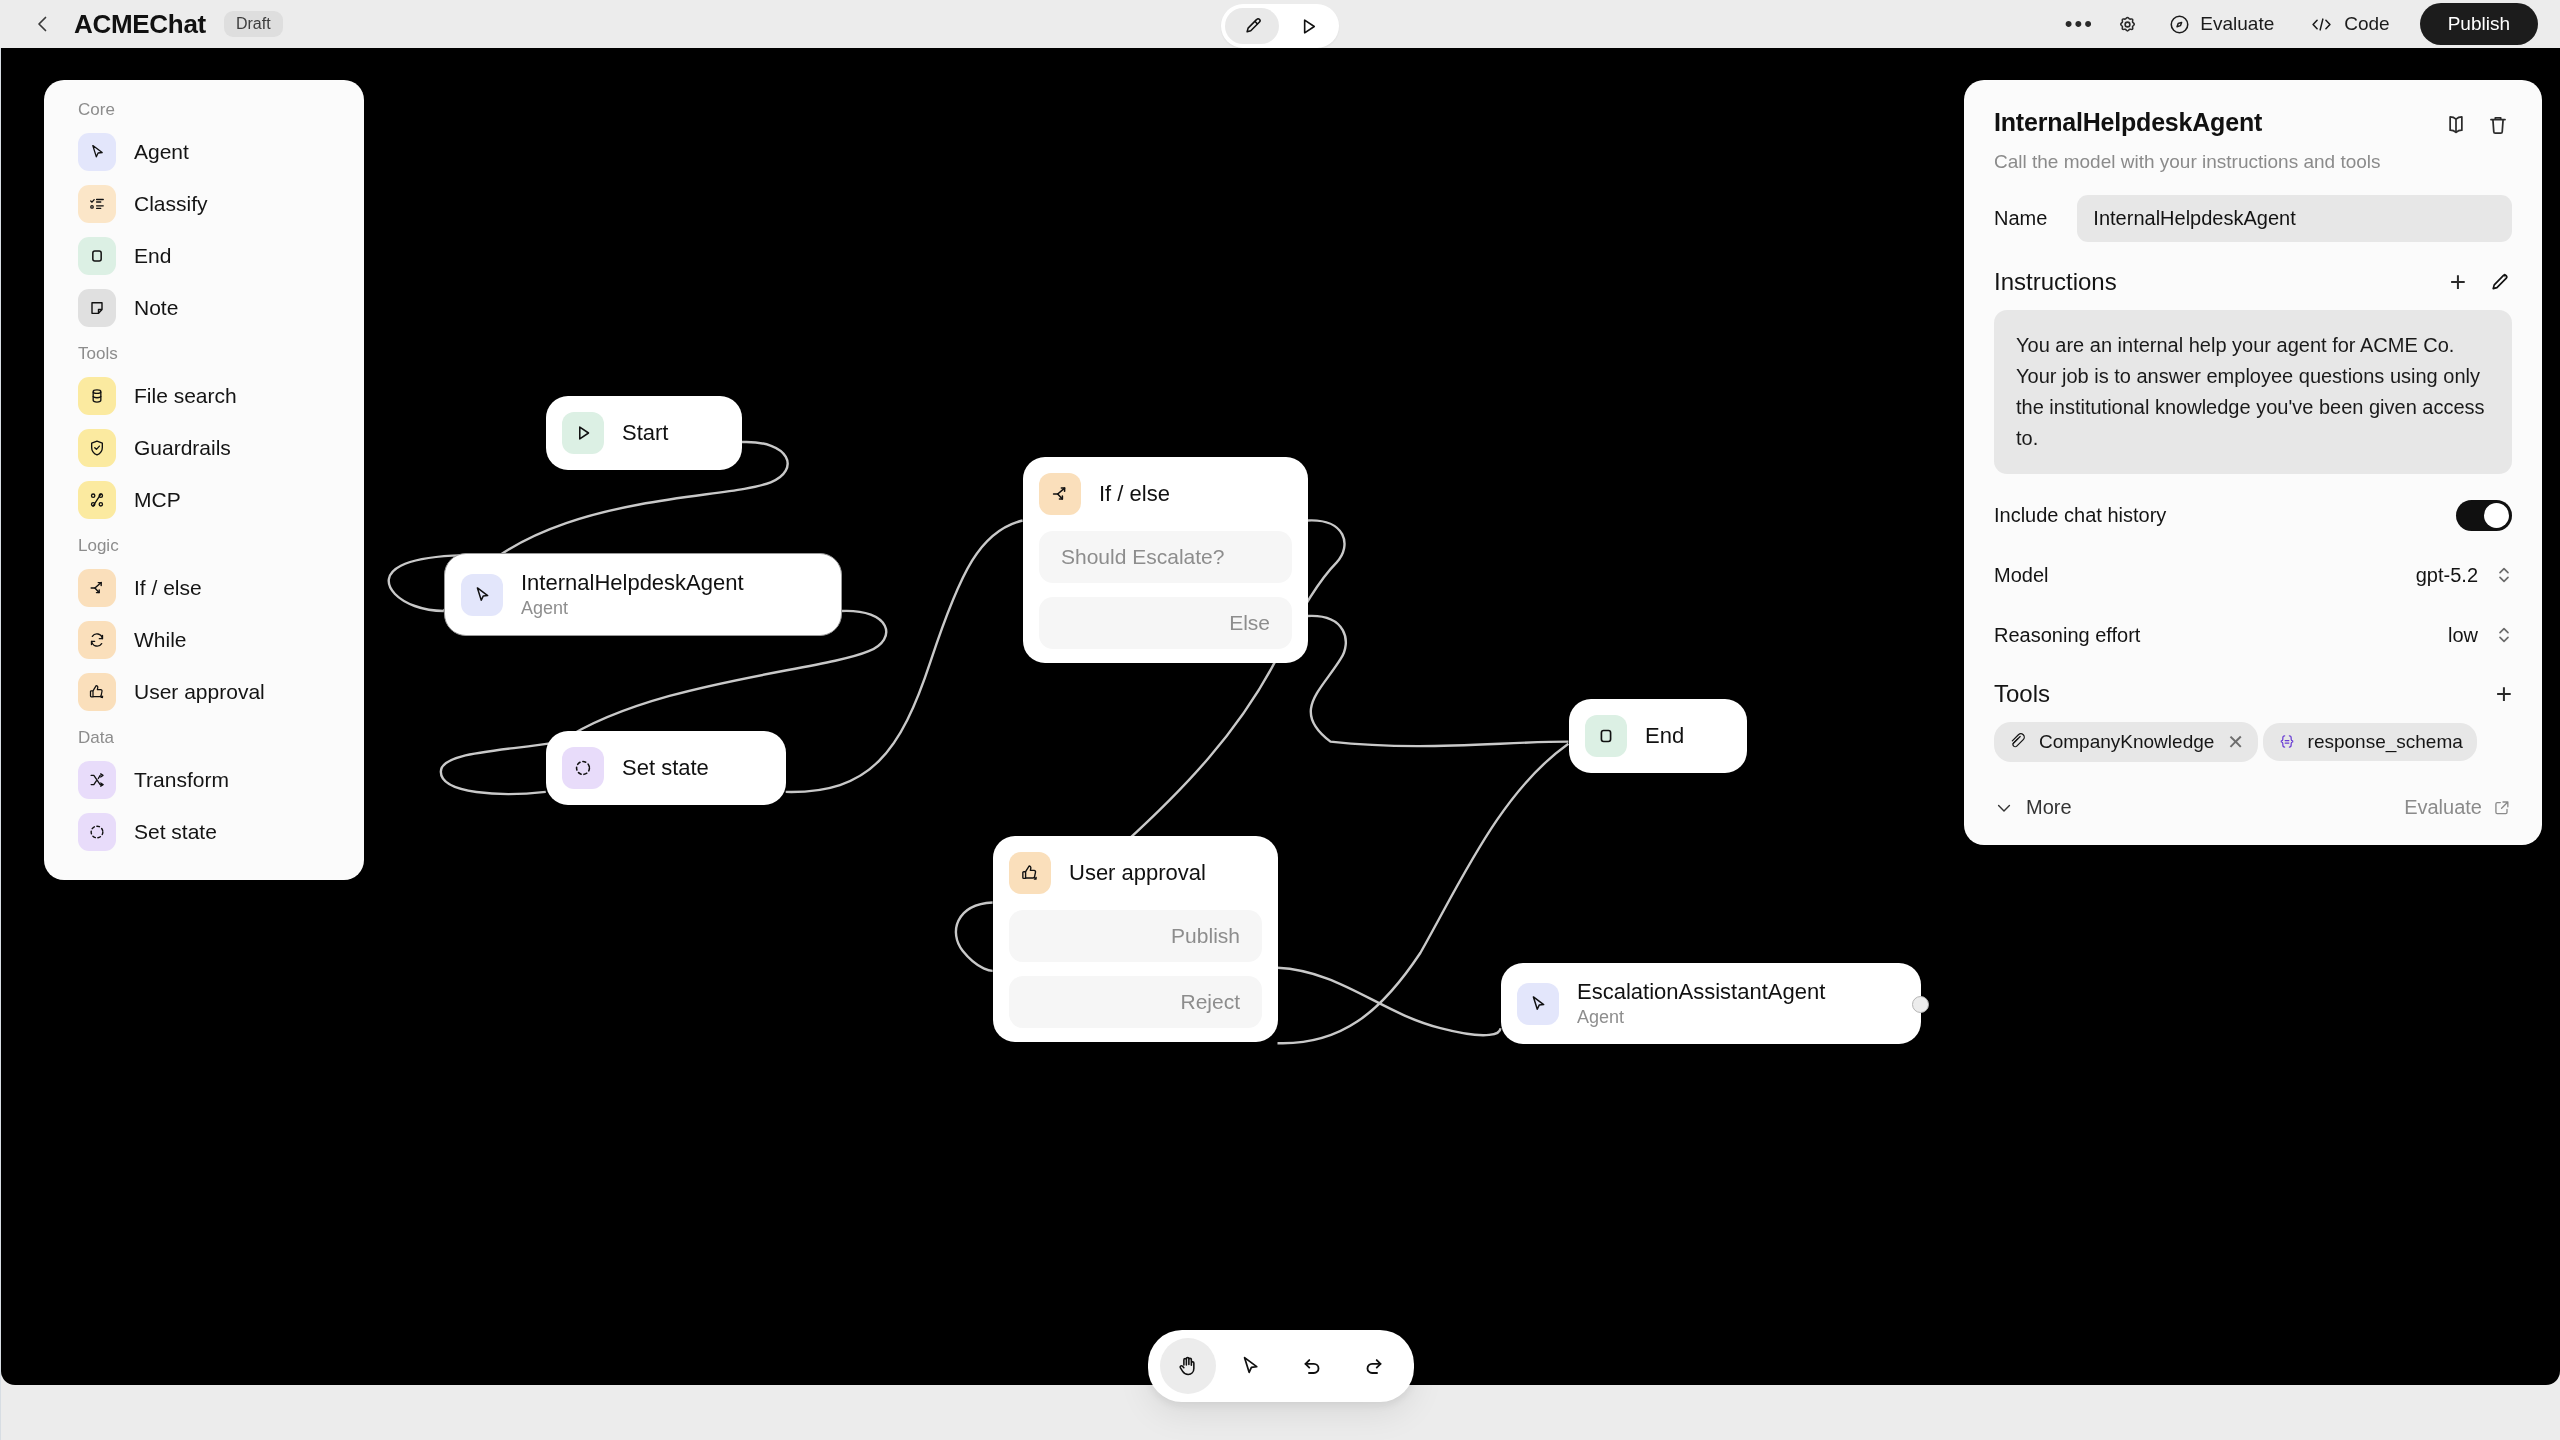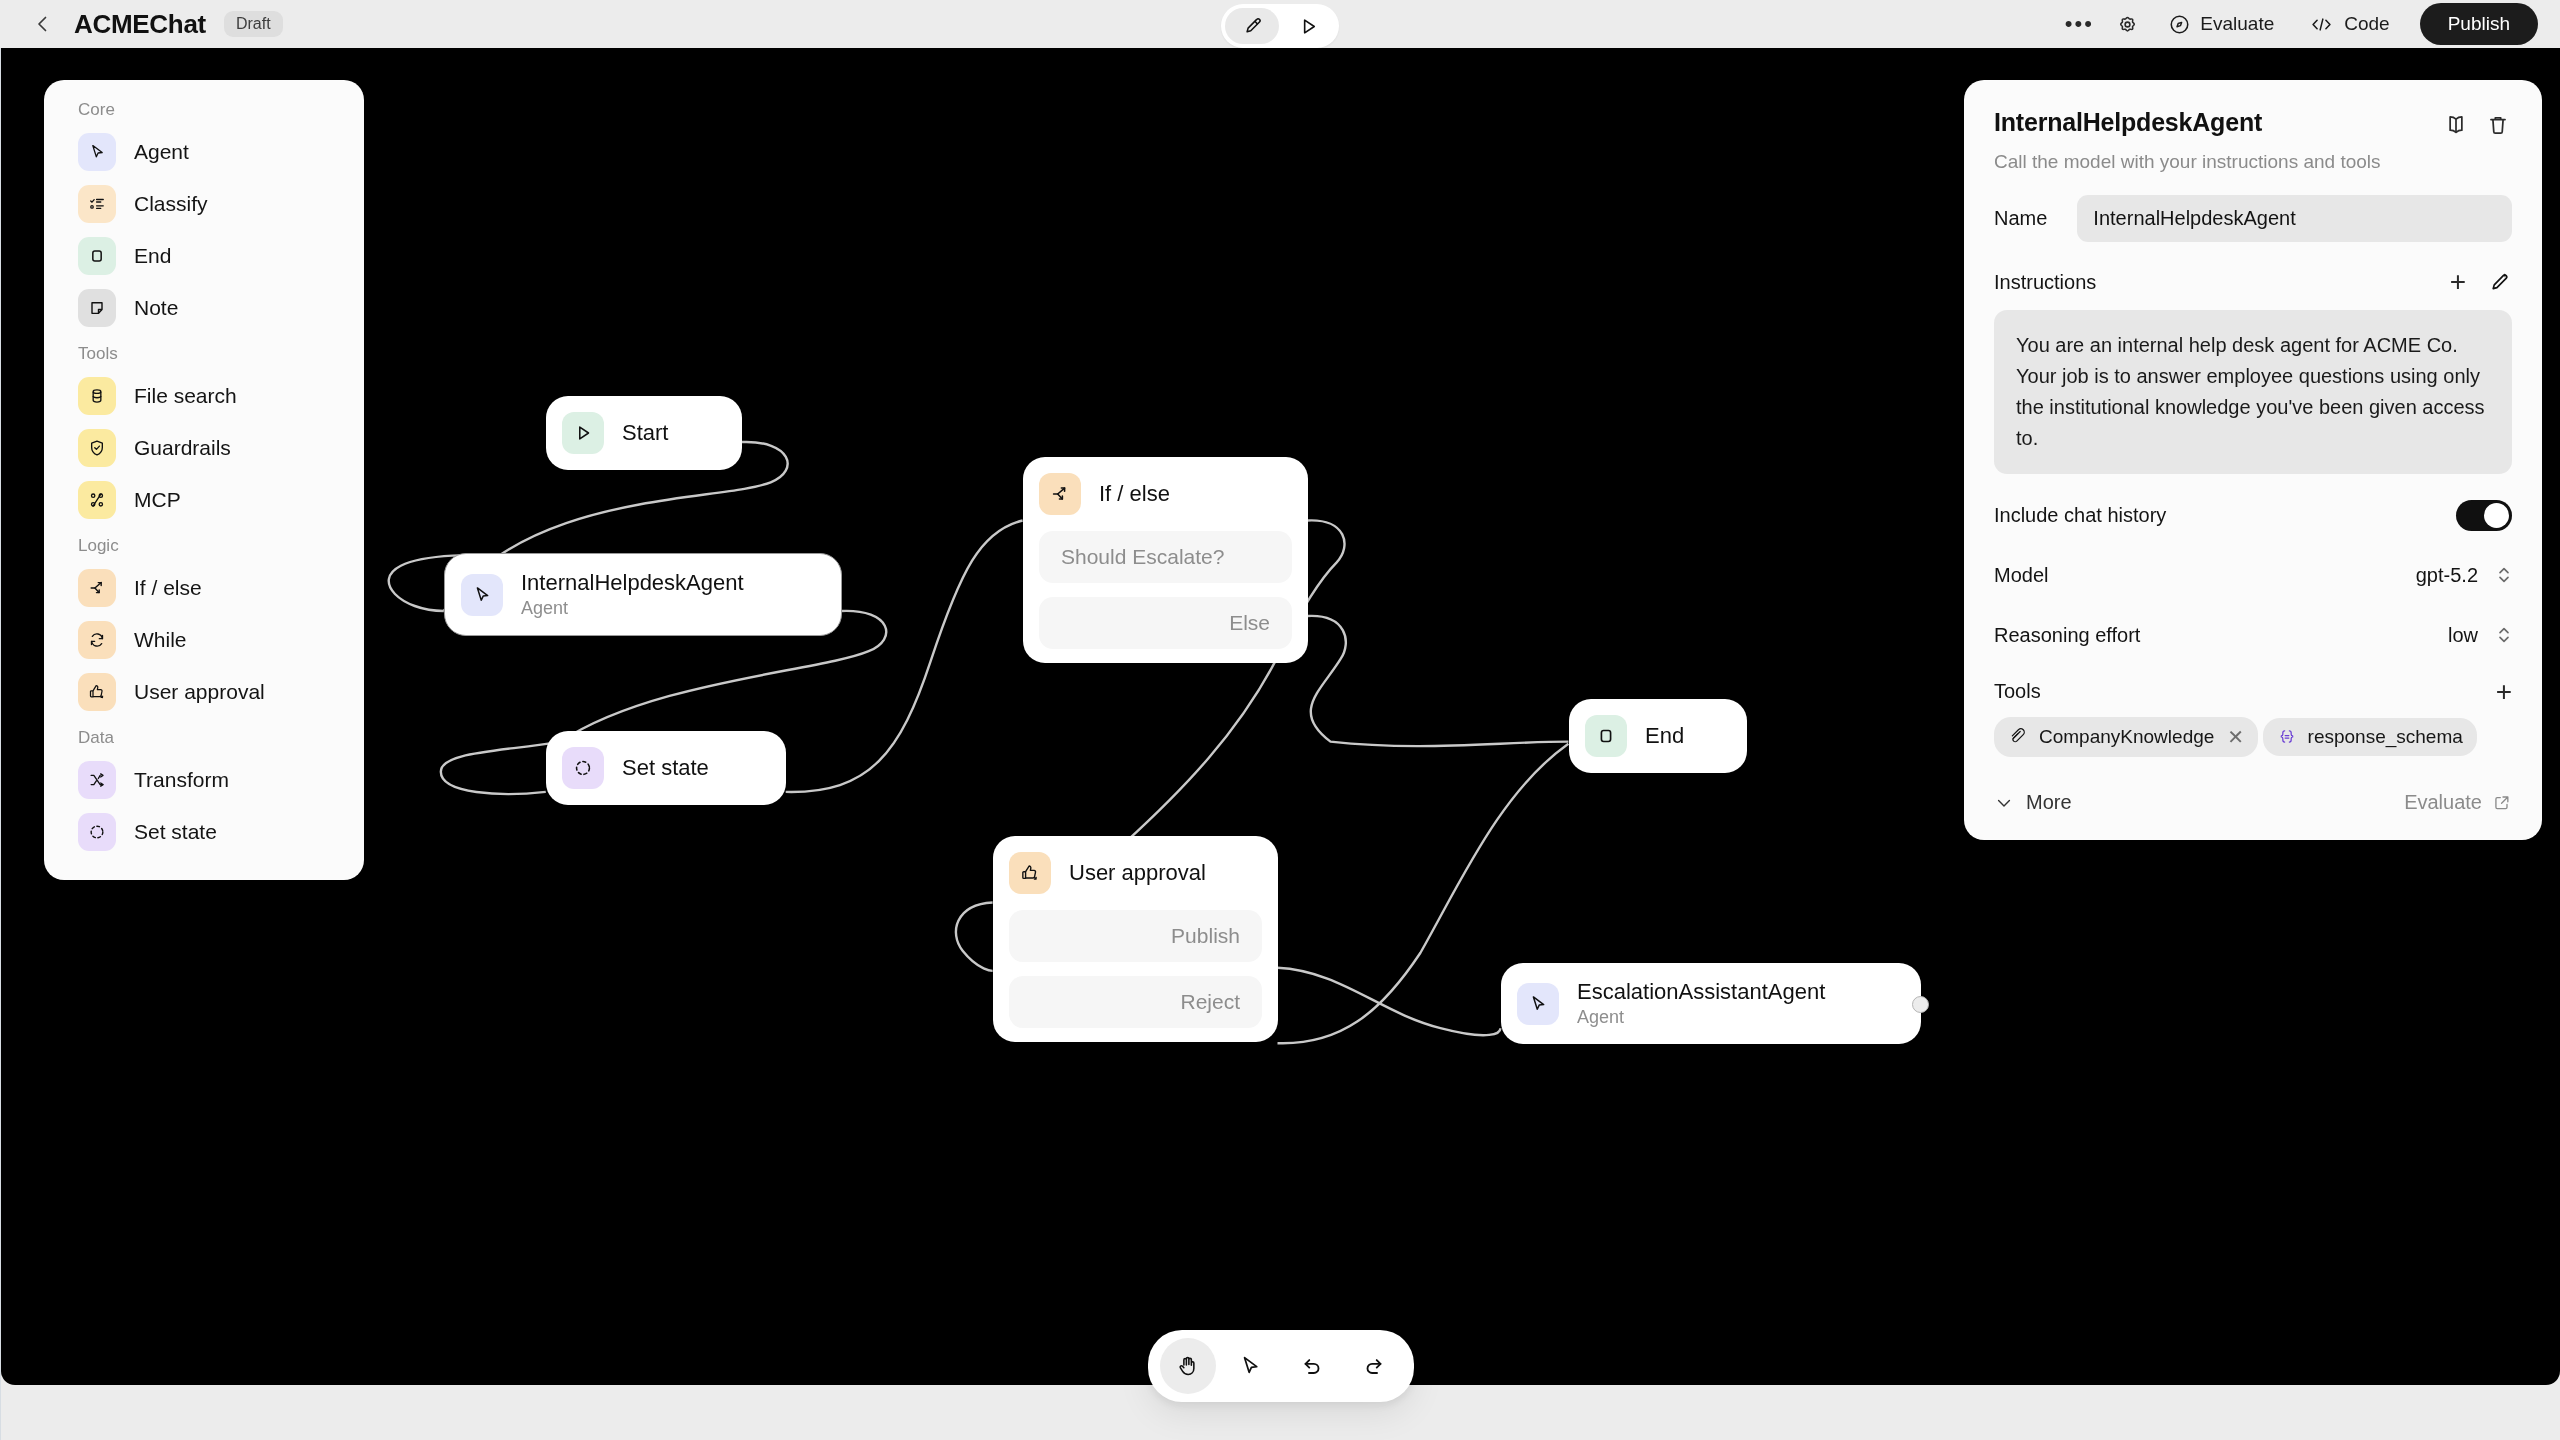--- a/index.html
+++ b/index.html
@@ -221,21 +221,21 @@
   }
   .row-label { font-size: 20px; color: #141414; }
   .row-right { margin-left: auto; display: flex; align-items: center; gap: 18px; }
   .name-input {
     flex: 1; margin-left: 30px;
     background: #e7e7e7; border: none; border-radius: 11px;
     padding: 12px 16px; font-size: 20px; color: #131313;
     font-family: "Liberation Sans", sans-serif;
   }
   .section-head { display: flex; align-items: center; margin-top: 26px; }
-  .section-title { font-size: 20px; color: #141414; }
+  .section-title { font-size: 24px; color: #141414; }
   .section-actions { margin-left: auto; display: flex; align-items: center; gap: 18px; }
   .plus-btn { font-size: 28px; color: #2a2a2a; cursor: pointer; line-height: 20px; }
   .instructions-box {
     margin-top: 14px;
     background: #e7e7e7; border-radius: 13px;
     padding: 20px 22px; min-height: 160px;
     font-size: 20px; line-height: 1.55; color: #1a1a1a;
     white-space: pre-wrap;
     cursor: text;
   }
@@ -656,21 +656,21 @@
         <div class="section-actions">
           <div class="plus-btn">+</div>
           <div class="insp-icon-btn">
             <svg width="25" height="25" viewBox="0 0 24 24" fill="none">
               <path d="M16.6 5.4a1.9 1.9 0 0 1 2.7 2.7l-8.8 8.8-3.6 1 1-3.6 8.7-8.9Z" stroke="#111" stroke-width="1.6" stroke-linejoin="round"></path>
               <path d="M18.1 3.2l.5 1.5 1.5.5-1.5.5-.5 1.5-.5-1.5-1.5-.5 1.5-.5.5-1.5Z" fill="#111"></path>
             </svg>
           </div>
         </div>
       </div>
-      <div class="instructions-box">You are an internal help desk agent for ACME Co. Your job is to answer employee questions using only the institutional knowledge you've been given access to.</div>
+      <div class="instructions-box">You are an internal help your agent for ACME Co. Your job is to answer employee questions using only the institutional knowledge you've been given access to.</div>
 
       <div class="row">
         <div class="row-label">Include chat history</div>
         <div class="row-right">
           <div class="toggle">
             <div class="knob"></div>
           </div>
         </div>
       </div>
 

